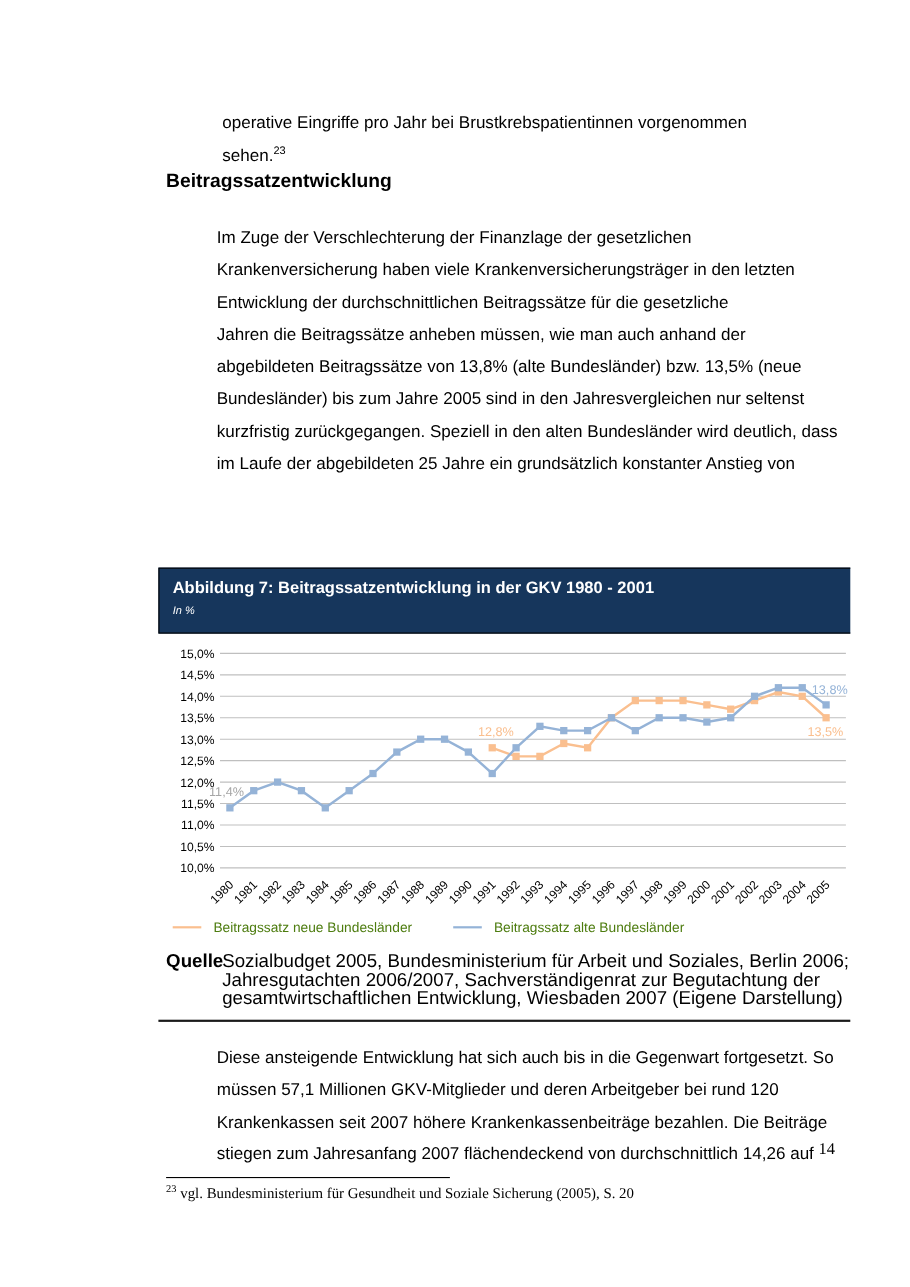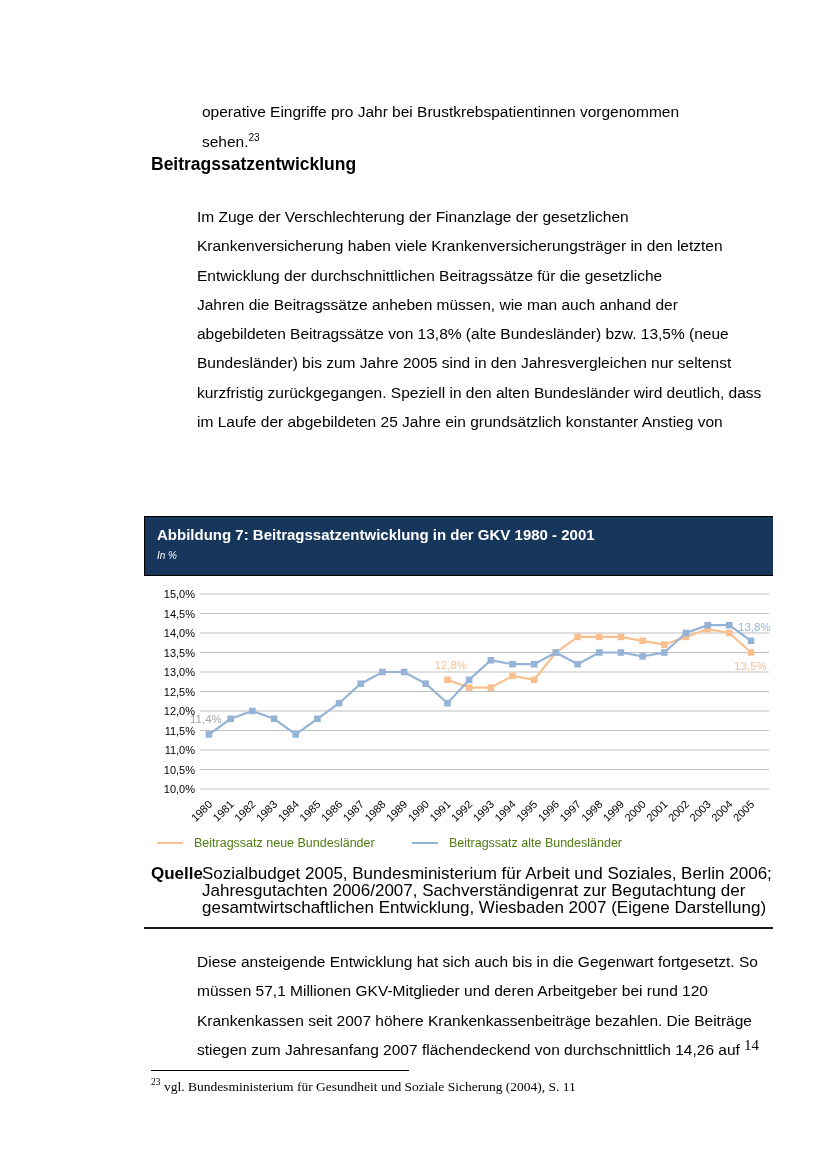--- a/index.html
+++ b/index.html
@@ -189,17 +189,17 @@
   <div class="para" id="para2">
       <div>Diese ansteigende Entwicklung hat sich auch bis in die Gegenwart fortgesetzt. So</div>
       <div>müssen 57,1 Millionen GKV-Mitglieder und deren Arbeitgeber bei rund 120</div>
       <div>Krankenkassen seit 2007 höhere Krankenkassenbeiträge bezahlen. Die Beiträge</div>
       <div>stiegen zum Jahresanfang 2007 flächendeckend von durchschnittlich 14,26 auf</div>
     </div>
 
   <div class="footnote-rule"></div>
   <div class="footnote">
     <sup>23</sup>
-    <span>vgl. Bundesministerium für Gesundheit und Soziale Sicherung (2004), S. 11</span>
+    <span>vgl. Bundesministerium für Gesundheit und Soziale Sicherung (2005), S. 20</span>
   </div>
 
   <div class="page-number">14</div>
 </div>
 
 </body></html>

